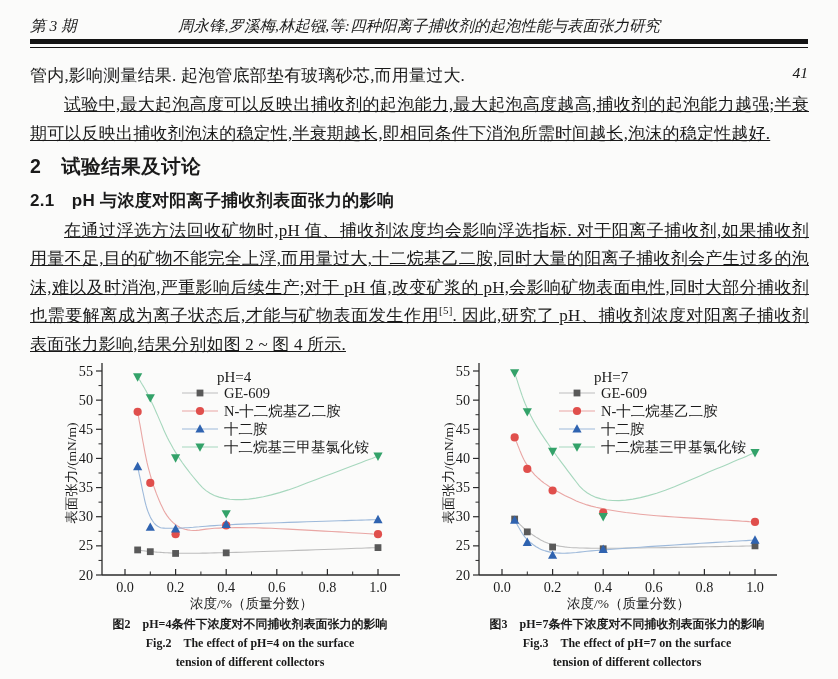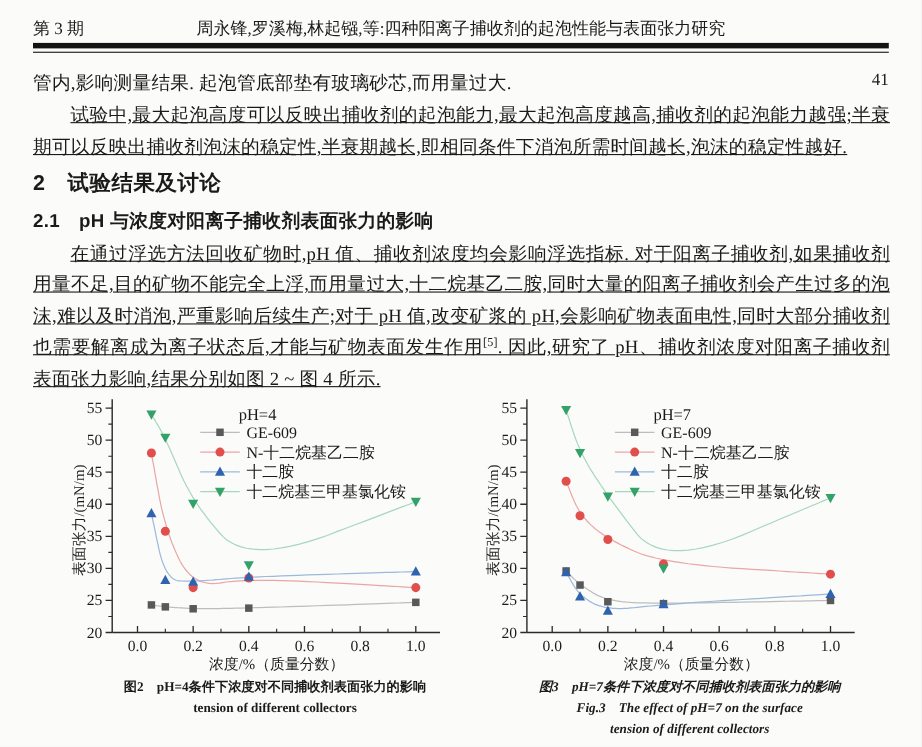--- a/index.html
+++ b/index.html
@@ -1,37 +1,37 @@
 <!DOCTYPE html>
 <html><head>
 <meta charset="utf-8">
 <style>
   html,body{margin:0;padding:0;background:#e8e8e8;}
   .page{position:relative;width:838px;height:679px;background:#fbfbfa;color:#1a1a1a;
         font-family:"Liberation Serif",serif;overflow:hidden;}
-  .hdr{position:absolute;top:16px;left:30px;width:778px;height:22px;font-size:15.5px;}
+  .hdr{position:absolute;top:16px;left:30px;width:778px;height:22px;font-size:15.5px;font-style:italic;}
   .hdr .l{position:absolute;left:0;top:0;}
   .hdr .c{position:absolute;left:0;right:0;text-align:center;top:0;}
   .hdr .r{position:absolute;right:0;top:0;margin-top:48px;}
   .rule-thick{position:absolute;top:39px;left:30px;width:778px;height:4.5px;background:#141414;}
   .rule-thin{position:absolute;top:46.5px;left:30px;width:778px;height:1.6px;background:#141414;}
   .para{position:absolute;left:30px;width:779px;font-size:17px;line-height:29px;
         text-align:justify;letter-spacing:0.2px;}
   .indent{text-indent:2em;text-decoration:underline;}
   .h2{position:absolute;left:30px;top:153px;font-family:"Liberation Sans",sans-serif;
       font-weight:bold;font-size:19.5px;letter-spacing:0.5px;}
   .h21{position:absolute;left:30px;top:189px;font-family:"Liberation Sans",sans-serif;
       font-weight:bold;font-size:17px;letter-spacing:0.3px;}
   .p3{top:217px;line-height:28.4px;}
   sup.ref{font-size:11px;line-height:0;}
   .chart{position:absolute;top:356px;}
   #chart0{left:62px;} #chart1{left:439px;}
   .caption{position:absolute;top:615px;width:380px;text-align:center;font-weight:bold;
            font-size:12px;line-height:19px;}
-  .cap-left{left:60px;} .cap-right{left:437px;font-style:italic;}
+  .cap-left{left:60px;} .cap-right{left:437px;}
 </style>
 </head>
 <body>
 
 <div class="page">
 
   <div class="hdr">
     <span class="l">第 3 期</span>
     <span class="c">周永锋,罗溪梅,林起镪,等:四种阳离子捕收剂的起泡性能与表面张力研究</span>
     <span class="r">41</span>
@@ -215,20 +215,21 @@
       <line x1="120" y1="73" x2="156" y2="73" stroke="#9db9da" stroke-width="1.2"></line>
       <polygon points="138,68.2 142.6,76.6 133.4,76.6" fill="#2f63b0"></polygon>
       <text x="162" y="78" text-anchor="start" font-size="14.5" fill="#1a1a1a" font-family="&quot;Liberation Serif&quot;,serif">十二胺</text>
       <line x1="120" y1="91" x2="156" y2="91" stroke="#a6d7bd" stroke-width="1.2"></line>
       <polygon points="138,95.8 142.6,87.4 133.4,87.4" fill="#33a269"></polygon>
       <text x="162" y="96" text-anchor="start" font-size="14.5" fill="#1a1a1a" font-family="&quot;Liberation Serif&quot;,serif">十二烷基三甲基氯化铵</text>
     </svg>
 
   <div class="caption cap-left">
     <div>图2　pH=4条件下浓度对不同捕收剂表面张力的影响</div>
+    <div>Fig.2　The effect of pH=4 on the surface</div>
     <div>tension of different collectors</div>
   </div>
   <div class="caption cap-right">
     <div>图3　pH=7条件下浓度对不同捕收剂表面张力的影响</div>
     <div>Fig.3　The effect of pH=7 on the surface</div>
     <div>tension of different collectors</div>
   </div>
 
 </div>
 

